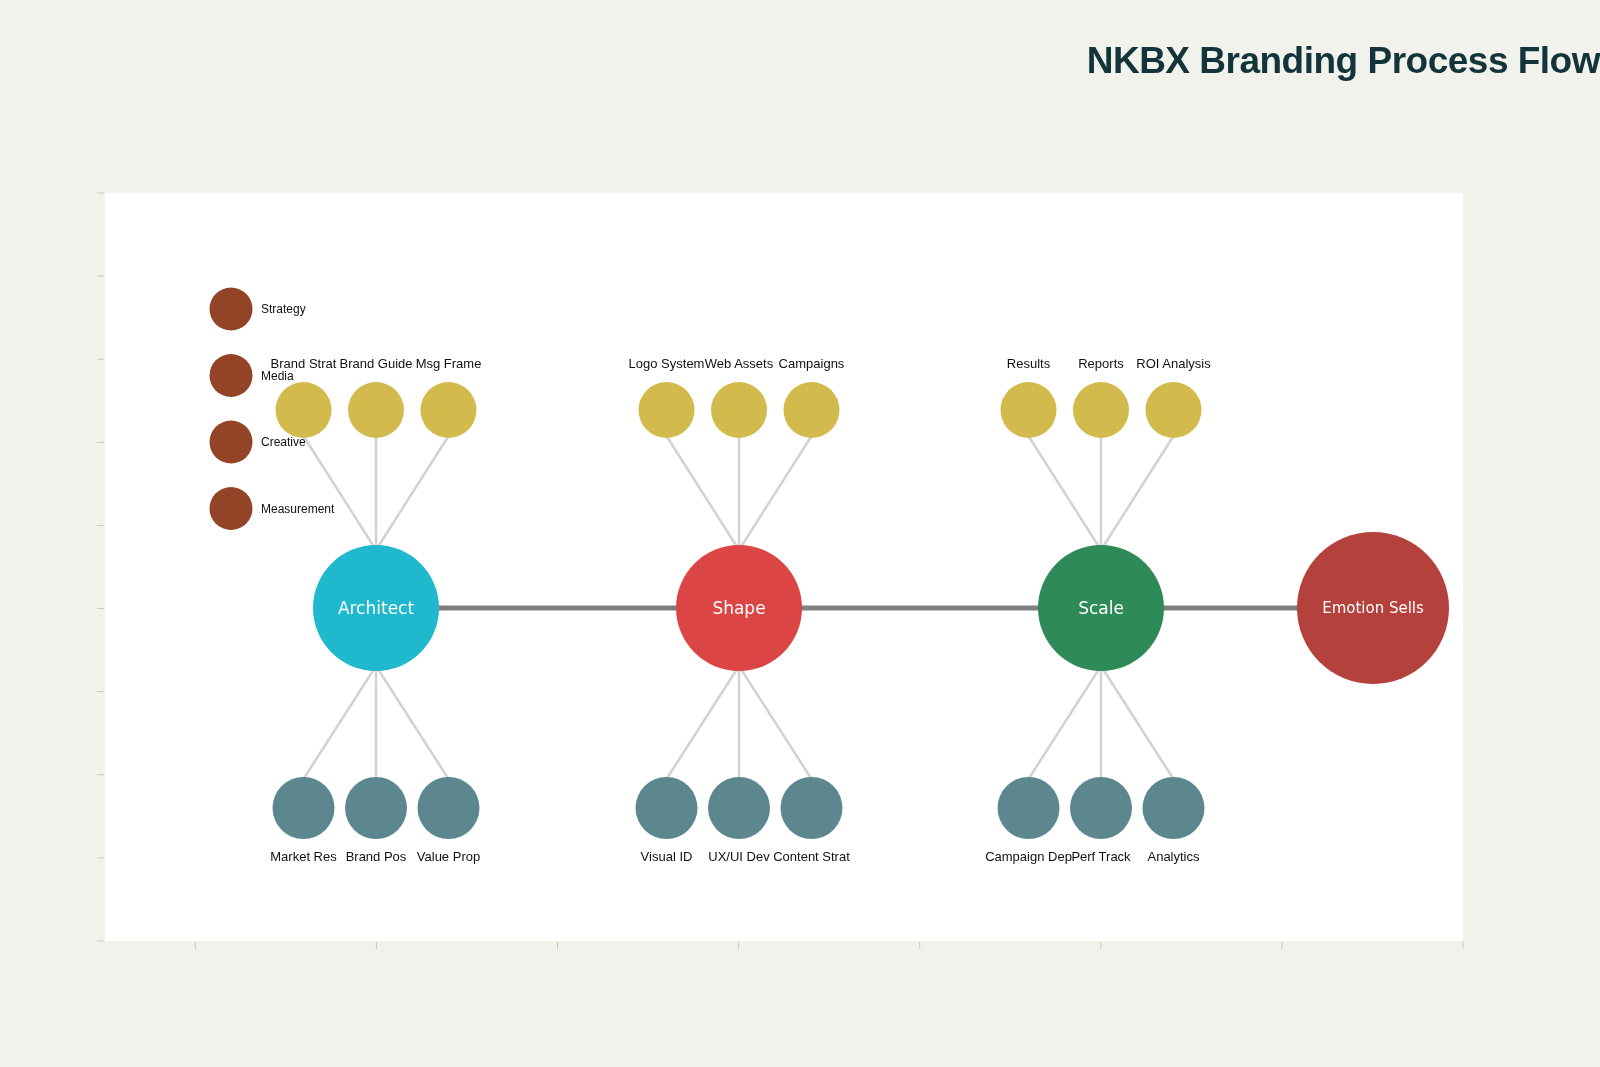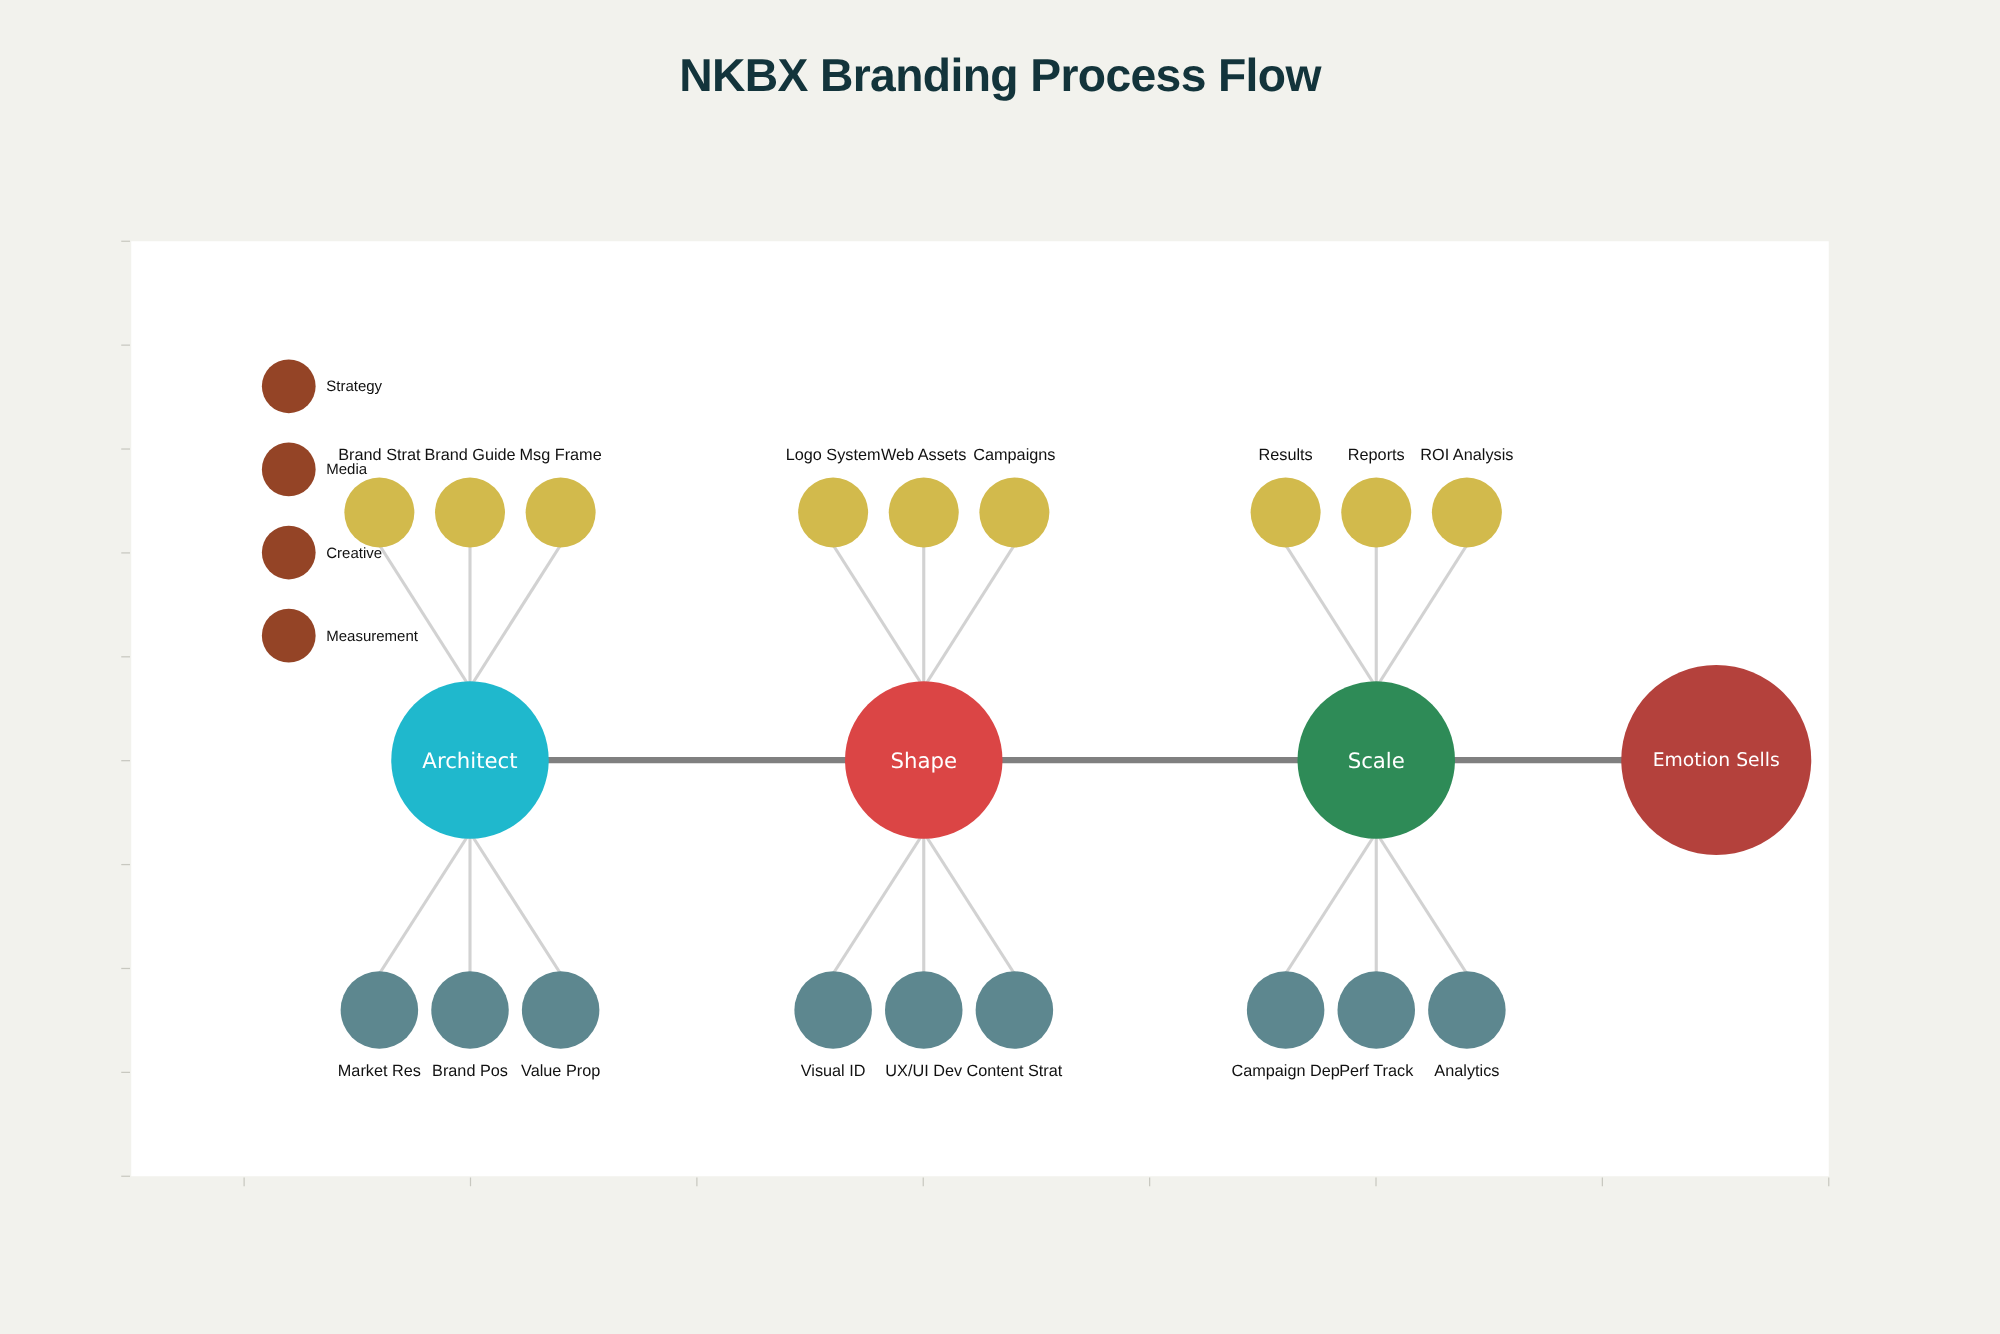--- a/index.html
+++ b/index.html
@@ -6,21 +6,21 @@
     body {
       width: 1600px; height: 1067px;
       background: #f2f2ed;
       position: relative;
       overflow: hidden;
       font-family: "Liberation Sans", sans-serif;
     }
     #title {
       position: absolute;
       top: 40px; left: 0; width: 1600px;
-      text-align: center;
+      text-align: right;
       font-family: "Liberation Sans", sans-serif;
       font-size: 37px;
       font-weight: bold;
       color: #13343b;
       letter-spacing: -0.5px;
     }
     #diagram {
       position: absolute;
       left: 0; top: 0;
     }

